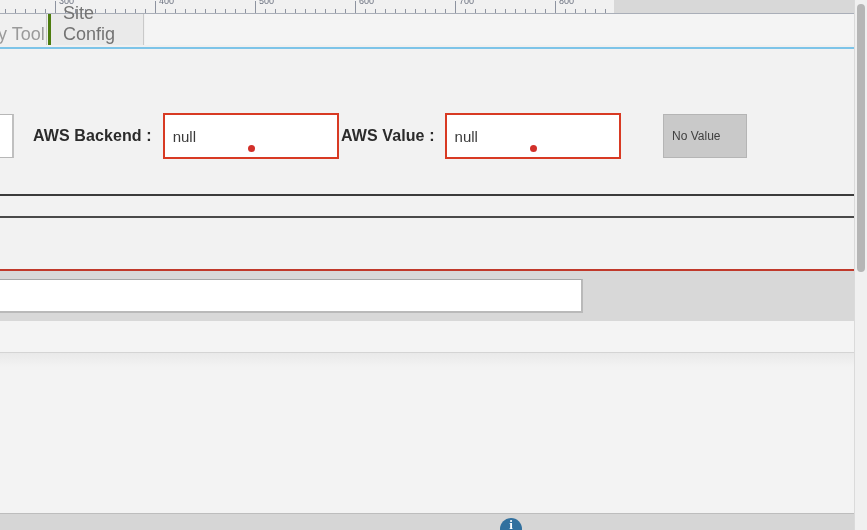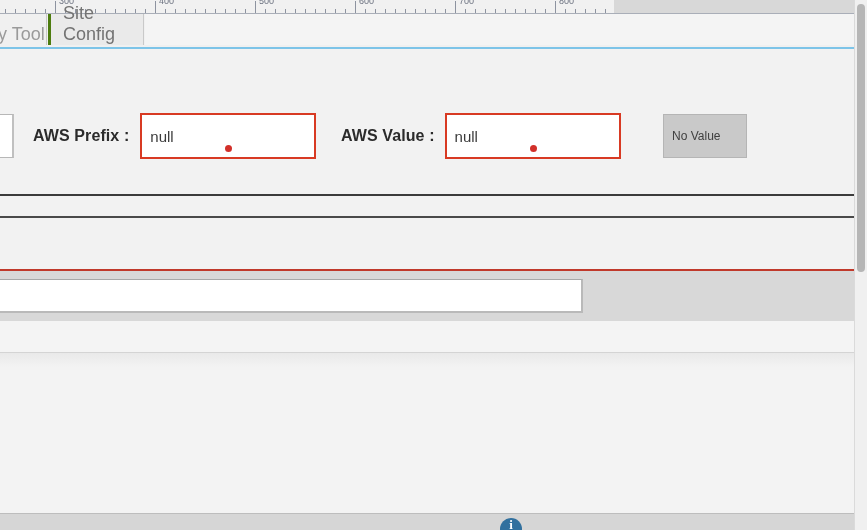--- a/index.html
+++ b/index.html
@@ -428,21 +428,21 @@
     </div>
   </div>
 
   <div class="form-panel">
 
     <div class="field-row">
 
       <div class="clip-input"></div>
 
       <div class="field" style="left:33px;">
-        <span class="field-label">AWS Prefix :</span>
+        <span class="field-label">AWS Backend :</span>
         <span class="invalid-wrap" style="margin-left:11px;">
           <input class="txt invalid" type="text" value="null" style="">
           <span class="err-dot"></span>
         </span>
       </div>
 
       <div class="field" style="left:341px;">
         <span class="field-label">AWS Value :</span>
         <span class="invalid-wrap" style="margin-left:10px;">
           <input class="txt invalid" type="text" value="null" style="">

